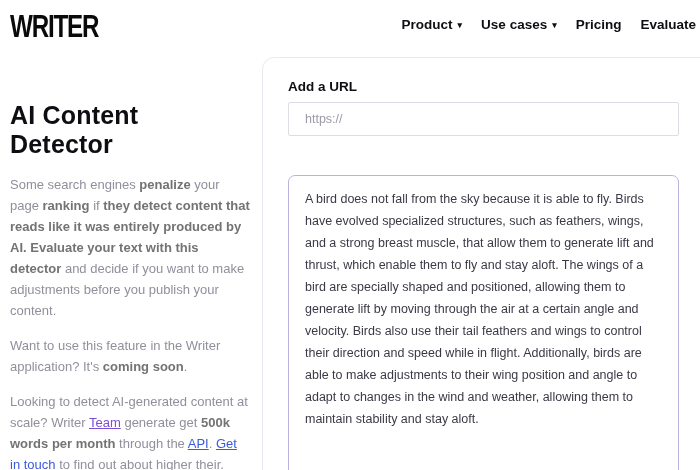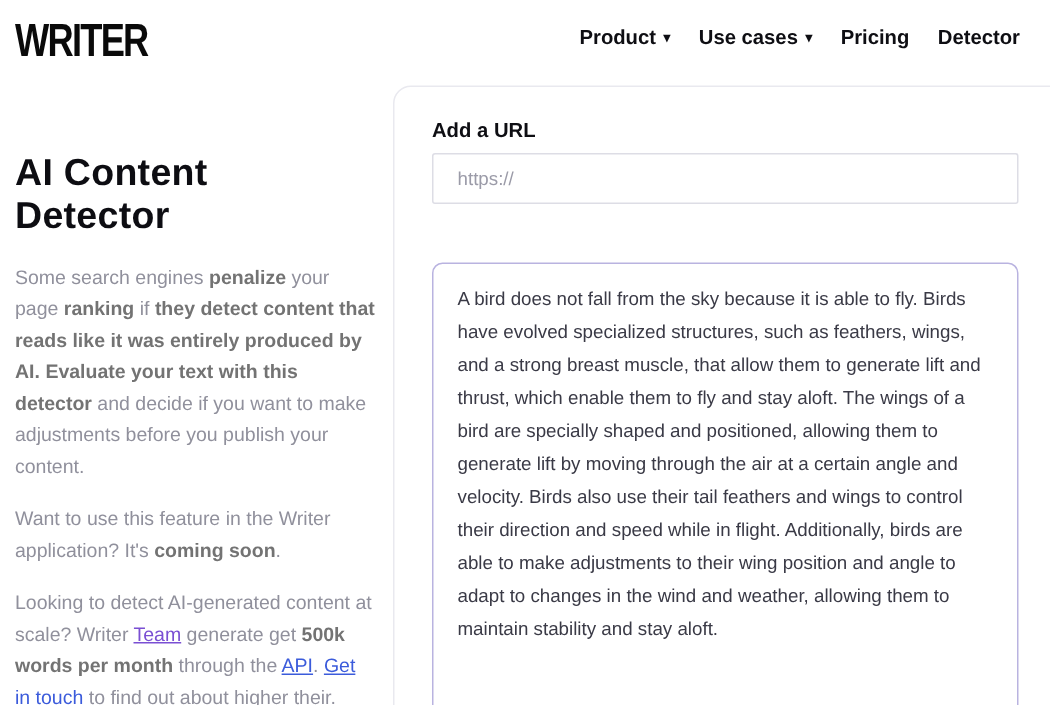--- a/index.html
+++ b/index.html
@@ -9,21 +9,21 @@
     font-family:"Liberation Sans", sans-serif; color:#0e0e13;
   }
 
   
   .logo {
     position:absolute; left:10px; top:9px;
     font-size:31px; font-weight:900; letter-spacing:-1.5px; color:#0a0a0a;
     transform:scale(0.78,1); transform-origin:0 0; white-space:nowrap;
   }
   .nav {
-    position:absolute; top:17px; right:20px;
+    position:absolute; top:17px; right:4px;
     display:flex; align-items:center; gap:19px;
     font-size:13.5px; font-weight:700; color:#0e0e13;
   }
   .nav-item { display:flex; align-items:center; gap:5px; cursor:pointer; white-space:nowrap; }
   .caret { font-size:9px; line-height:1; margin-top:2px; }
 
   
   .sidebar { position:absolute; left:10px; top:101px; width:240px; }
   .page-title {
     font-size:25px; font-weight:700; line-height:1.17; color:#0d0d12;
@@ -69,21 +69,21 @@
     <span class="caret">▾</span>
   </div>
   <div class="nav-item">
     <span>Use cases</span>
     <span class="caret">▾</span>
   </div>
   <div class="nav-item">
     <span>Pricing</span>
   </div>
   <div class="nav-item">
-    <span>Detector</span>
+    <span>Evaluate</span>
   </div>
 </nav>
 
 <aside class="sidebar">
   <h1 class="page-title">AI Content Detector</h1>
   <p><span>Some search engines </span><span class="seg-b">penalize</span><span> your page </span><span class="seg-b">ranking</span><span> if </span><span class="seg-b">they detect content that reads like it was entirely produced by AI.</span><span> </span><span class="seg-b">Evaluate your text with this detector</span><span> and decide if you want to make adjustments before you publish your content.</span></p>
   <p><span>Want to use this feature in the Writer application? It's </span><span class="seg-b">coming soon</span><span>.</span></p>
   <p><span>Looking to detect AI-generated content at scale? Writer </span><a class="seg-link seg-link-purple">Team</a><span> generate get </span><span class="seg-b">500k words per month</span><span> through the </span><a class="seg-link seg-link-blue">API</a><span>. </span><a class="seg-link seg-link-blue">Get in touch</a><span> to find out about higher their.</span></p>
 </aside>
 

